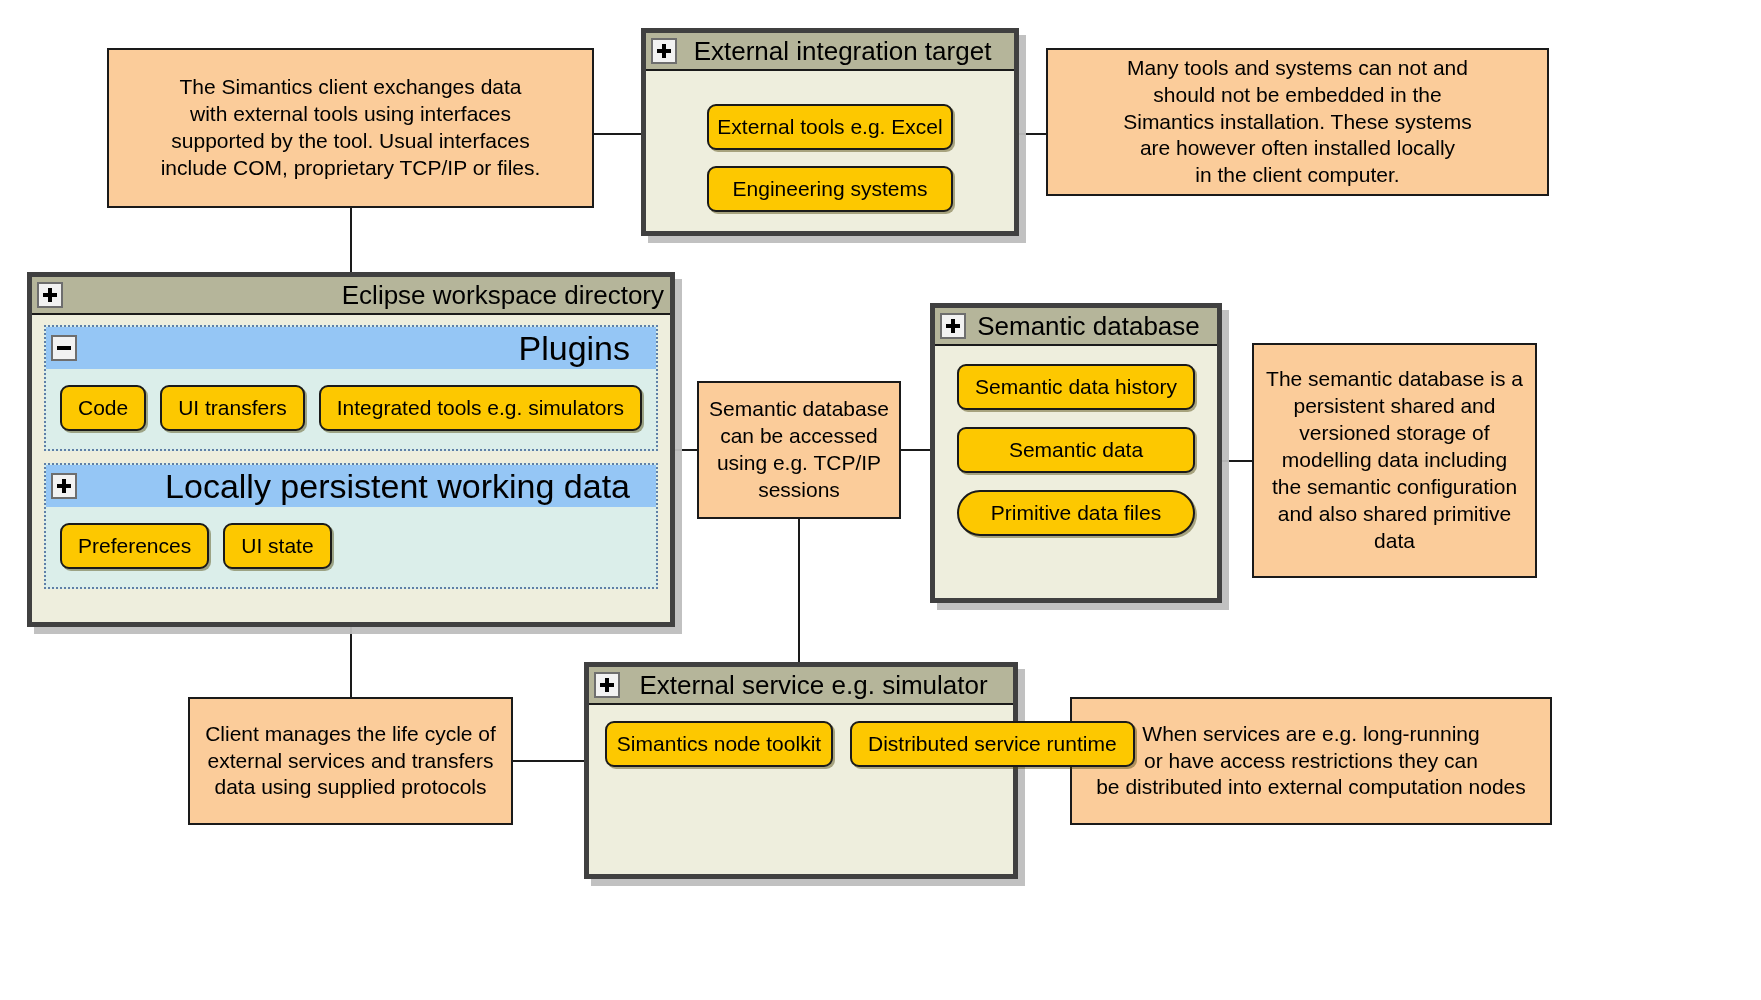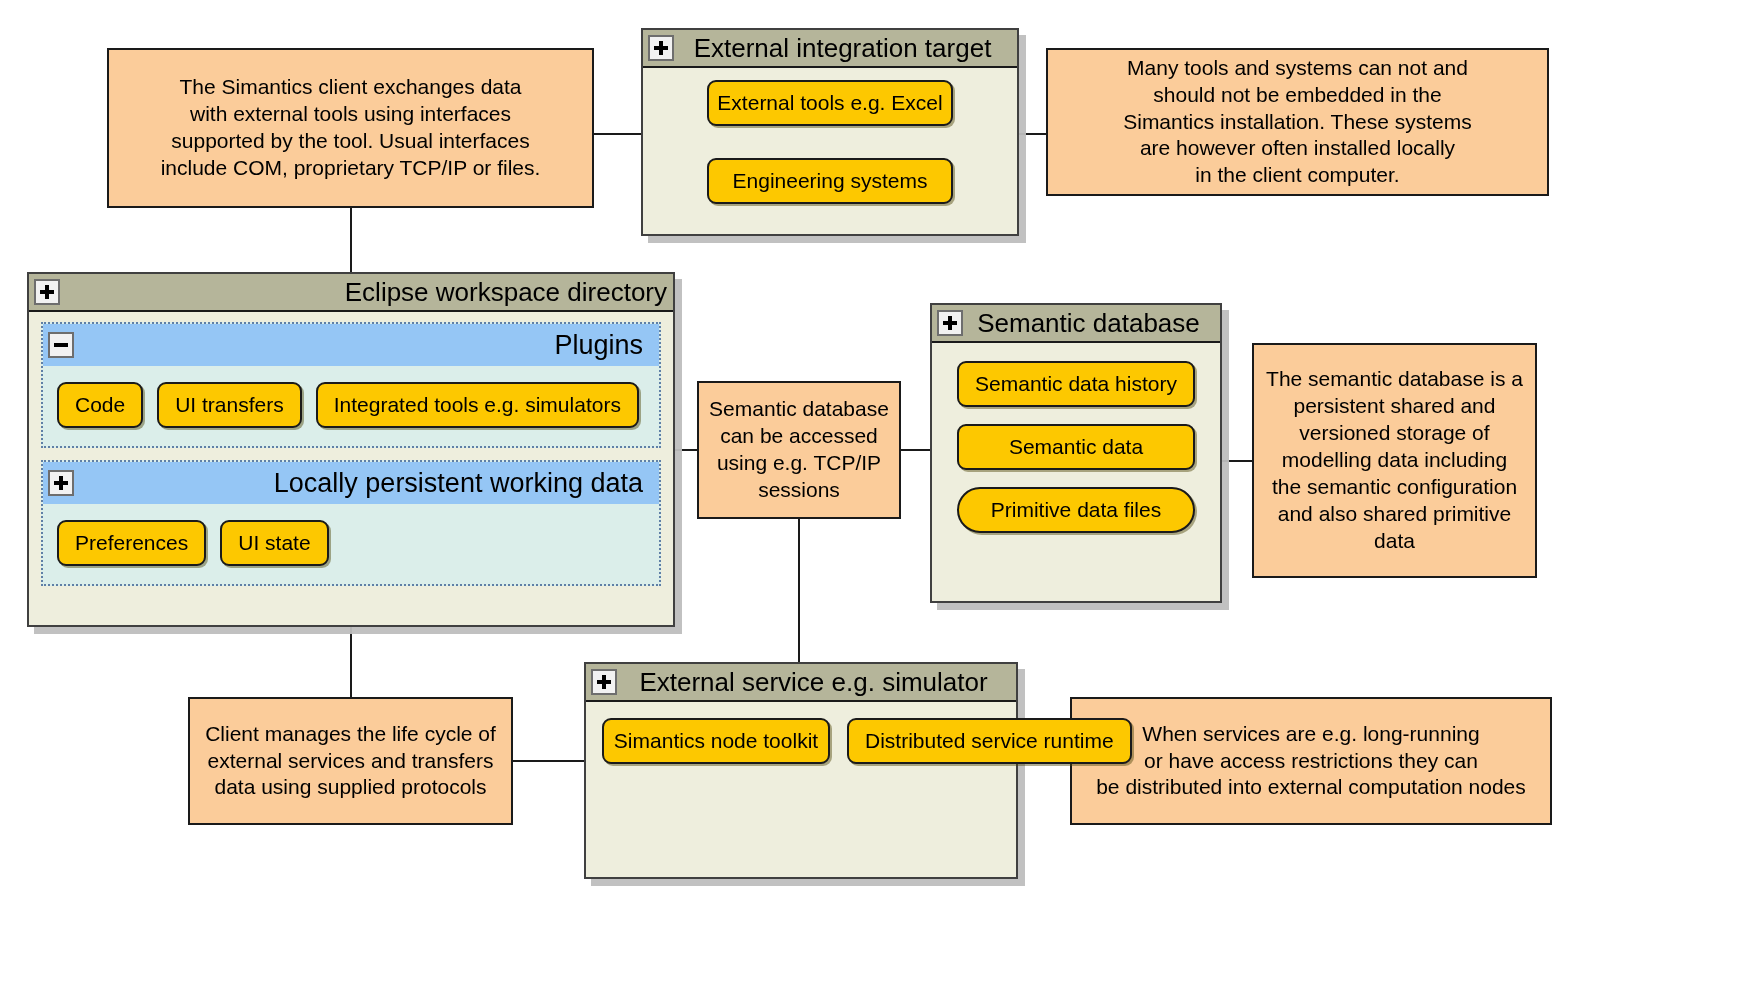--- a/index.html
+++ b/index.html
@@ -34,21 +34,21 @@
     font-size:21px;
     line-height:1.28;
     padding:6px 10px;
   }
   .note .txt{white-space:pre-line;display:block;width:100%;}
 
   
   .container{
     position:absolute;
     box-sizing:border-box;
-    border:2px solid #404040;
+    border:5px solid #404040;
     background:#eeeedd;
     box-shadow:7px 7px 0 0 rgba(190,190,190,0.95);
   }
   .container > .titlebar{
     position:relative;
     height:38px;
     background:#b5b59a;
     border-bottom:2px solid #1a1a1a;
     display:flex;
     align-items:center;
@@ -124,22 +124,22 @@
   .group > .ghead{
     height:42px;
     background:#95c6f5;
     display:flex;
     align-items:center;
     box-sizing:border-box;
   }
   .ghead .gtitle{
     flex:1;
     text-align:right;
-    padding-right:16px;
-    font-size:27px;
+    padding-right:26px;
+    font-size:34px;
     color:#000;
     white-space:nowrap;
   }
   .group > .gbody{
     padding:16px 14px 18px 14px;
   }
 
   
   #note-left-top   {left:107px; top:48px;  width:487px; height:160px;}
   #note-right-top  {left:1046px;top:48px;  width:503px; height:148px;}
@@ -220,21 +220,21 @@
     <span class="txt">When services are e.g. long-running
 or have access restrictions they can
 be distributed into external computation nodes</span>
   </div>
 
   <div class="container" id="box-external">
     <div class="titlebar">
       <div class="toggle plus"></div>
       <div class="title">External integration target</div>
     </div>
-    <div class="body" style="display:flex;flex-direction:column;align-items:center;gap:32px;padding-top:12px;">
+    <div class="body" style="display:flex;flex-direction:column;align-items:center;gap:16px;padding-top:12px;margin-top:21px;">
       <div class="leaf" style="width:246px;">External tools e.g. Excel</div>
       <div class="leaf" style="width:246px;">Engineering systems</div>
     </div>
   </div>
 
   <div class="container" id="box-workspace">
     <div class="titlebar">
       <div class="toggle plus"></div>
       <div class="title right">Eclipse workspace directory</div>
     </div>

